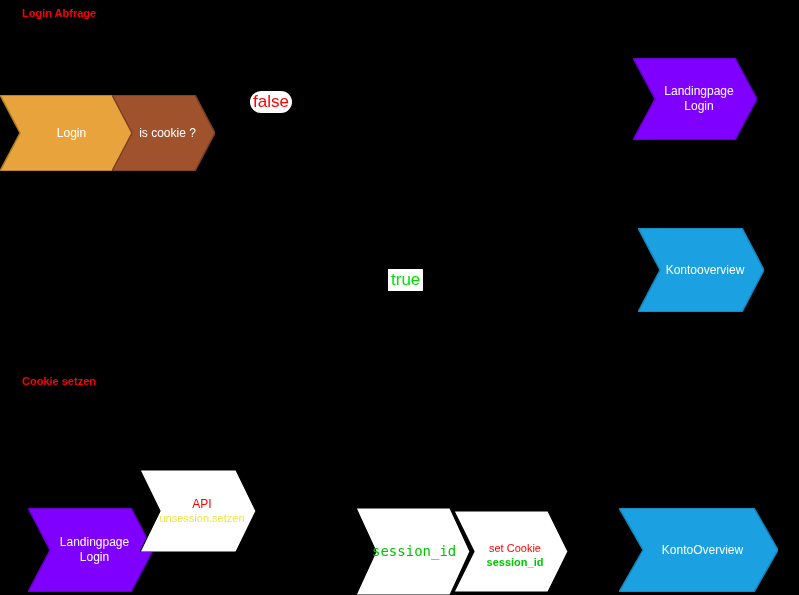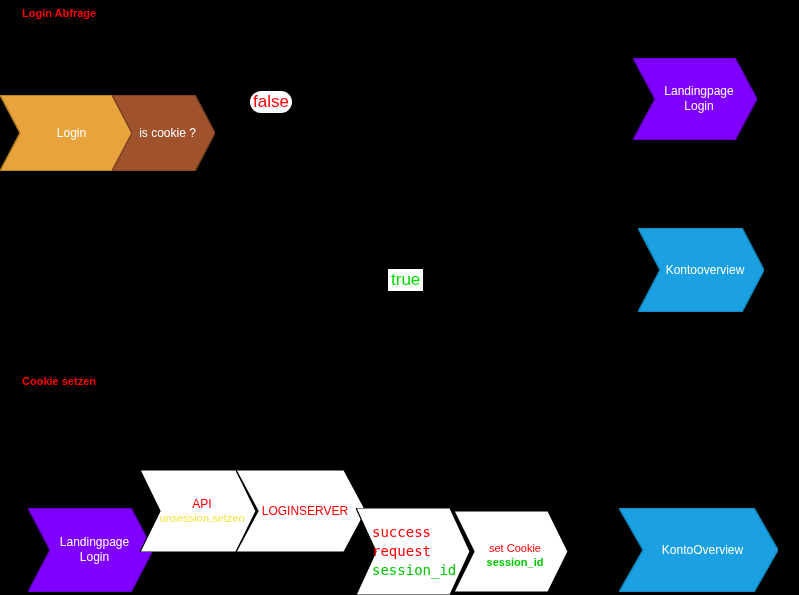--- a/index.html
+++ b/index.html
@@ -123,34 +123,26 @@
   <div class="shape" style="left:140px; top:470px; width:116px; height:82px;">
     <svg width="116" height="82" viewBox="0 0 116 82">
       <polygon points="0,0 96,0 116,41 96,82 0,82 20,41" fill="#ffffff" stroke="#000000" stroke-width="1.2"></polygon>
     </svg>
     <div class="lbl">
       <span class="api-title">API</span>
       <span class="api-sub">unsession.setzen</span>
     </div>
   </div>
 
-  <div class="shape" style="left:236px; top:470px; width:130px; height:82px;">
-    <svg width="130" height="82" viewBox="0 0 130 82">
-      <polygon points="0,0 108,0 130,41 108,82 0,82 22,41" fill="#ffffff" stroke="#000000" stroke-width="1.2"></polygon>
-    </svg>
-    <div class="lbl red-text">LOGINSERVER</div>
-  </div>
 
   <div class="shape" style="left:356px; top:508px; width:114px; height:87px;">
     <svg width="114" height="87" viewBox="0 0 114 87">
       <polygon points="0,0 94,0 114,43.5 94,87 0,87 20,43.5" fill="#ffffff" stroke="#000000" stroke-width="1.2"></polygon>
     </svg>
     <div class="lbl mono-lbl">
-      <span class="red-text">success
-request</span>
       <span class="green-text">session_id</span>
     </div>
   </div>
 
   <div class="shape" style="left:454px; top:511px; width:114px; height:89px;">
     <svg width="114" height="81" viewBox="0 0 114 81">
       <polygon points="0,0 94,0 114,40.5 94,81 0,81 20,40.5" fill="#ffffff" stroke="#000000" stroke-width="1.2"></polygon>
     </svg>
     <div class="lbl small-lbl">
       <span class="red-text">set Cookie</span>

